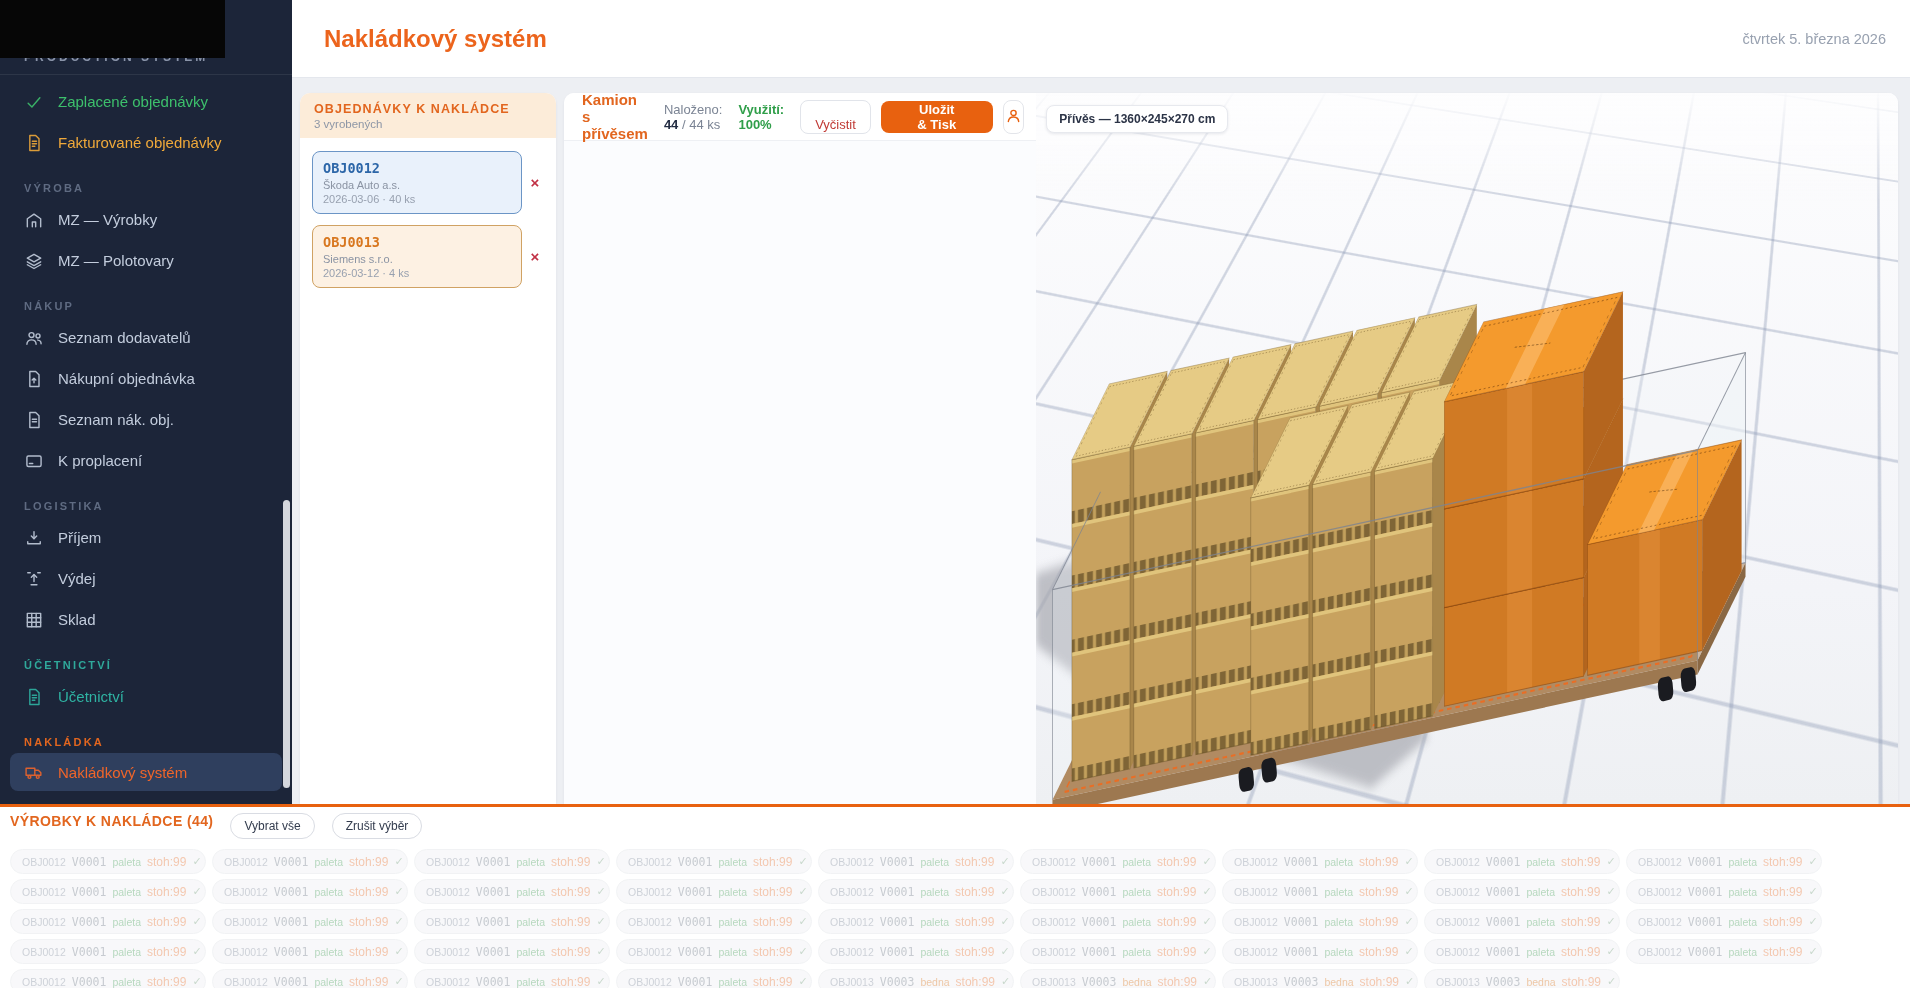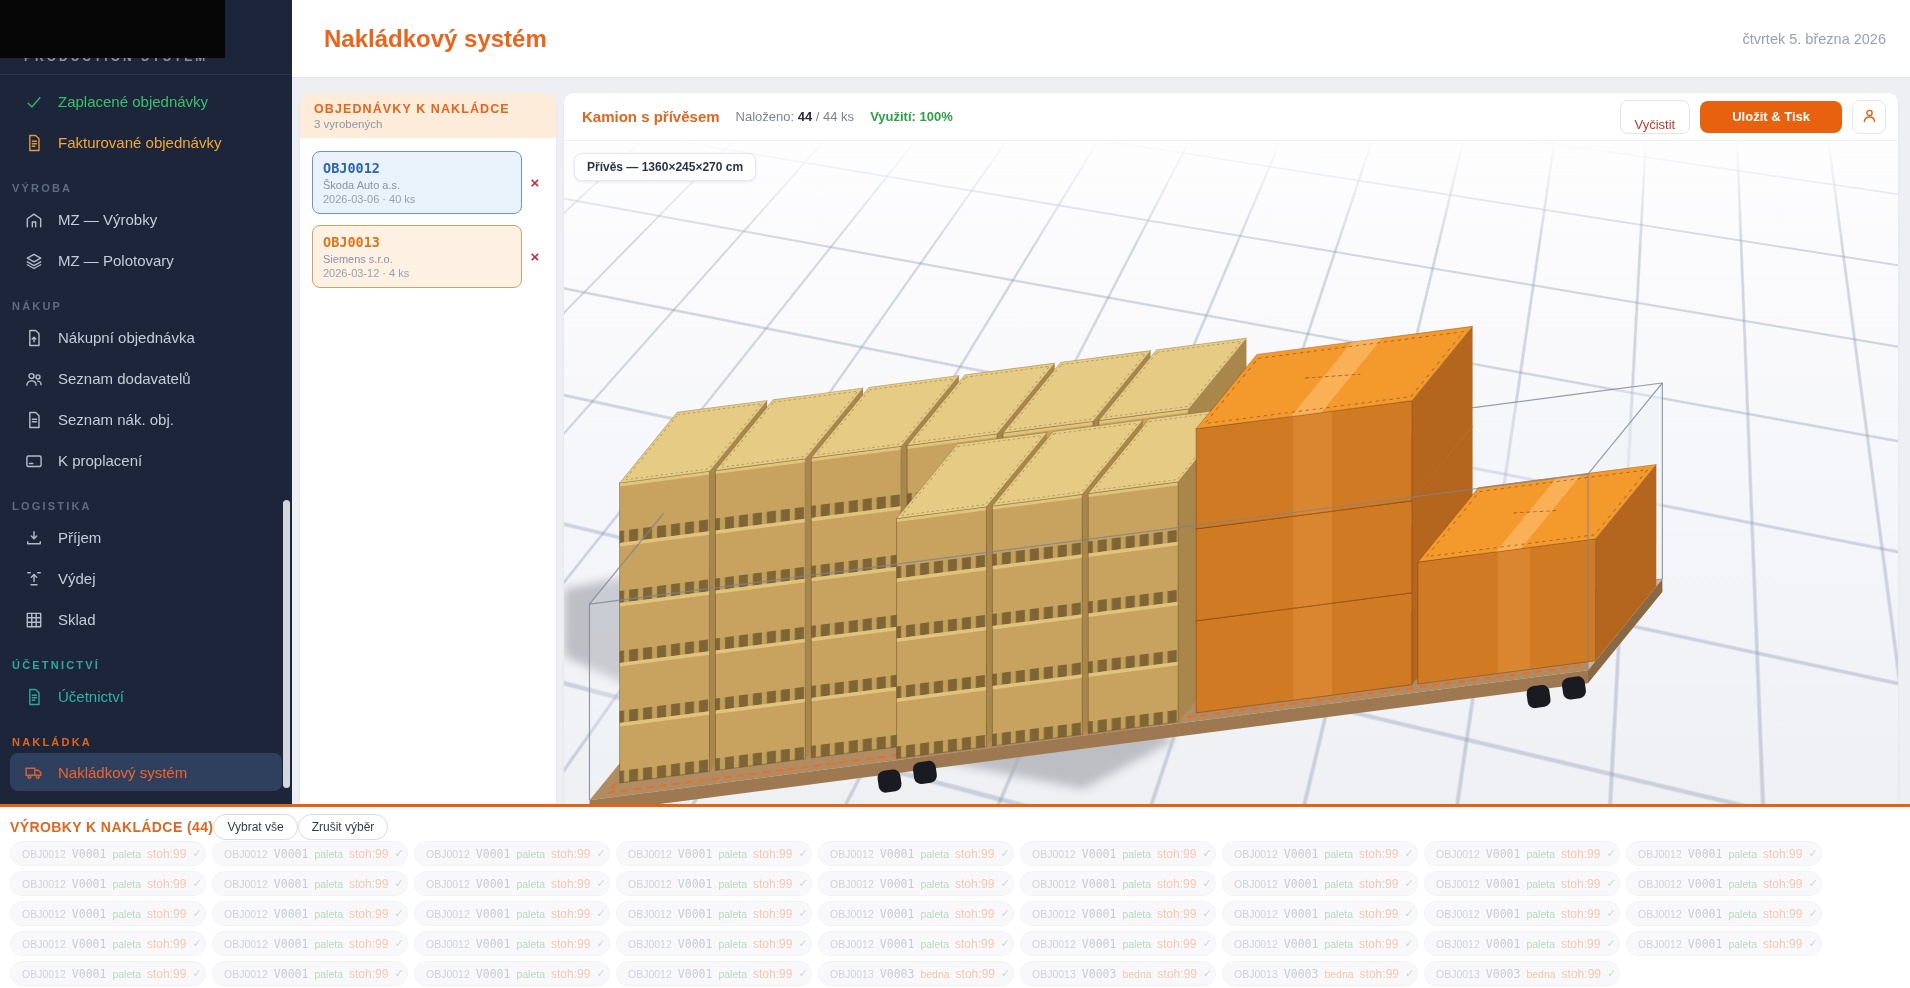--- a/index.html
+++ b/index.html
@@ -5,21 +5,21 @@
   * { margin:0; padding:0; box-sizing:border-box; }
   html,body { width:1910px; height:988px; overflow:hidden; }
   body { position:relative; background:#edeff3; font-family:"Liberation Sans",sans-serif; color:#2a3346; }
 
   
   .sidebar { position:absolute; left:0; top:0; bottom:184px; width:292px; background:#1c2539; overflow:hidden; }
   .logo-block { position:absolute; left:0; top:0; width:225px; height:58px; background:#060606; z-index:5; }
   .brand-row { padding:50px 0 10px 24px; border-bottom:1px solid rgba(255,255,255,.08); position:relative; z-index:2; }
   .brand { font-size:12px; font-weight:bold; letter-spacing:3px; color:#8a94a9; white-space:nowrap; }
   .menu { padding-top:6px; }
-  .section-label { margin-top:14px; height:22px; line-height:22px; padding-left:12px; font-size:11px; font-weight:bold; letter-spacing:2.2px; color:#5f6b82; }
+  .section-label { margin-top:14px; height:22px; line-height:22px; padding-left:24px; font-size:11px; font-weight:bold; letter-spacing:2.2px; color:#5f6b82; }
   .section-label.teal { color:#2fa99b; }
   .section-label.orange { color:#e2661f; }
   .side-item { height:41px; display:flex; align-items:center; gap:14px; padding-left:24px; font-size:15px; color:#c3cddd; cursor:pointer; }
   .side-item .ic { width:20px; height:20px; flex:0 0 20px; display:flex; align-items:center; justify-content:center; opacity:.9; }
   .side-item .ic svg { width:20px; height:20px; stroke:currentColor; fill:none; stroke-width:1.7; stroke-linecap:round; stroke-linejoin:round; }
   .side-item.amber { color:#f0a93a; }
   .side-item.green { color:#3dc06c; }
   .side-item.teal  { color:#2fb3a3; }
   .side-item.orange{ color:#f0652a; }
   .side-item.active { background:#2f3f5e; border-radius:8px; margin:0 10px; padding-left:14px; height:38px; }
@@ -45,21 +45,21 @@
   .order-card .ocomp { font-size:11px; color:#8a93a3; margin-top:3px; }
   .order-card .ometa { font-size:11px; color:#98a1b0; margin-top:2px; }
   .order-card.v-blue { background:#e9f1fb; border-color:#6b95c6; }
   .order-card.v-blue .oid { color:#2c66a8; }
   .order-card.v-orange { background:#fdf1e3; border-color:#d0a263; }
   .order-card.v-orange .oid { color:#d8771f; }
   .order-close { width:26px; flex:0 0 26px; text-align:center; color:#c13145; font-size:15px; font-weight:bold; background:none; border:none; cursor:pointer; font-family:inherit; }
   .order-close.hidden { visibility:hidden; }
 
   
-  .canvas-panel { position:absolute; left:272px; right:12px; top:15px; bottom:0; border-radius:10px 10px 0 0; overflow:hidden; box-shadow:0 1px 3px rgba(30,40,70,.06); display:flex; flex-direction:column; background:#fbfcfe; }
+  .canvas-panel { position:absolute; left:272px; right:12px; top:15px; bottom:0; border-radius:10px 10px 0 0; overflow:hidden; box-shadow:0 1px 3px rgba(30,40,70,.06); display:flex; flex-direction:row; background:#fbfcfe; }
   .canvas-toolbar { height:48px; flex:0 0 48px; background:#fff; border-bottom:1px solid #eef0f4; display:flex; align-items:center; padding:0 12px 0 18px; gap:16px; }
   .vehicle-name { font-size:15px; font-weight:bold; color:#e2661f; }
   .loaded-wrap { font-size:13px; color:#7b8494; }
   .loaded-wrap b { color:#222c42; }
   .util { font-size:13px; font-weight:bold; color:#2f9e49; }
   .toolbar-right { margin-left:auto; display:flex; align-items:center; gap:10px; }
   .btn-clear { height:30px; padding:16px 14px; border-radius:8px; border:1px solid #e1e4ea; background:#fff; color:#c03a35; font-size:13px; font-family:inherit; cursor:pointer; }
   .btn-save { height:32px; padding:0 32px; border-radius:8px; border:none; background:#e8610f; color:#fff; font-size:13px; font-weight:bold; font-family:inherit; cursor:pointer; }
   .btn-user { width:34px; height:34px; border-radius:8px; border:1px solid #e3e5ea; background:#fff; display:flex; align-items:center; justify-content:center; cursor:pointer; }
   .btn-user svg { width:19px; height:19px; stroke:#e8610f; fill:none; stroke-width:1.8; stroke-linecap:round; }
@@ -69,21 +69,21 @@
     background-image:
       repeating-linear-gradient(0deg, rgba(128,142,172,.34) 0 1.6px, transparent 1.6px 78px),
       repeating-linear-gradient(90deg, rgba(128,142,172,.34) 0 1.6px, transparent 1.6px 78px);
     transform:perspective(1100px) rotateX(52deg) rotateZ(12deg); transform-origin:58% 22%; }
   .scene-fade { position:absolute; left:0; right:0; top:0; height:110px; background:linear-gradient(180deg, rgba(253,253,254,.95), rgba(253,253,254,0)); pointer-events:none; }
   #scene3d { position:absolute; left:0; top:0; width:100%; height:100%; }
   .trailer-chip { position:absolute; left:10px; top:12px; background:#fff; border:1px solid #e7e9ee; border-radius:8px; box-shadow:0 1px 3px rgba(30,40,70,.10); padding:6px 12px; font-size:12px; font-weight:bold; color:#2b3346; }
 
   
   .products-bar { position:absolute; left:0; right:0; bottom:0; height:184px; background:#fff; border-top:3px solid #e8610f; padding:6px 8px 0 10px; overflow:hidden; }
-  .products-head { height:28px; display:flex; align-items:center; gap:0; }
+  .products-head { height:28px; display:flex; align-items:flex-start; gap:17px; margin-bottom:8px; }
   .products-title { font-size:14px; font-weight:bold; letter-spacing:.4px; color:#e2661f; }
   .btn-chip { height:26px; padding:0 13px; border-radius:13px; border:1px solid #d9dce3; background:#fff; color:#333c4e; font-size:12px; font-family:inherit; cursor:pointer; }
   .chips { display:flex; flex-wrap:wrap; gap:5px 6px; }
   .chip { width:196px; height:25px; border-radius:13px; border:1px solid #e6e8ec; background:#f3f4f6; display:flex; align-items:center; gap:6px; padding:0 11px; opacity:.55; cursor:pointer; }
   .chip .c-ord { font-size:10.5px; color:#a6adba; }
   .chip .c-code { font-family:"DejaVu Sans Mono",monospace; font-size:11.5px; color:#9aa1ac; }
   .chip .c-type { font-size:10.5px; }
   .chip .c-type.paleta { color:#7cb98b; }
   .chip .c-type.bedna { color:#e09a5e; }
   .chip .c-stack { font-size:12px; color:#eb9b70; margin-left:auto; }
@@ -132,36 +132,36 @@
             <path d="M4 13l8 4.5 8-4.5"></path>
             <path d="M4 16.5L12 21l8-4.5"></path>
           </svg>
         </span>
         <span>MZ — Polotovary</span>
       </div>
       <div class="section-label">NÁKUP</div>
       <div class="side-item">
         <span class="ic">
           <svg viewBox="0 0 24 24">
-            <path d="M7 3h7l4 4v14H7z"></path>
-            <path d="M12 16.5V11M9.8 13.2L12 11l2.2 2.2"></path>
-          </svg>
-        </span>
-        <span>Nákupní objednávka</span>
-      </div>
-      <div class="side-item">
-        <span class="ic">
-          <svg viewBox="0 0 24 24">
             <circle cx="9" cy="8.5" r="3"></circle>
             <path d="M3.5 19.5c0-3.2 2.3-5.3 5.5-5.3s5.5 2.1 5.5 5.3"></path>
             <circle cx="16.8" cy="9.5" r="2.4"></circle>
             <path d="M16.5 14.5c2.6.2 4 2 4 4.4"></path>
           </svg>
         </span>
         <span>Seznam dodavatelů</span>
+      </div>
+      <div class="side-item">
+        <span class="ic">
+          <svg viewBox="0 0 24 24">
+            <path d="M7 3h7l4 4v14H7z"></path>
+            <path d="M12 16.5V11M9.8 13.2L12 11l2.2 2.2"></path>
+          </svg>
+        </span>
+        <span>Nákupní objednávka</span>
       </div>
       <div class="side-item">
         <span class="ic">
           <svg viewBox="0 0 24 24">
             <path d="M7 3h7l4 4v14H7z"></path>
             <path d="M10 11h5M10 14h5"></path>
           </svg>
         </span>
         <span>Seznam nák. obj.</span>
       </div>

